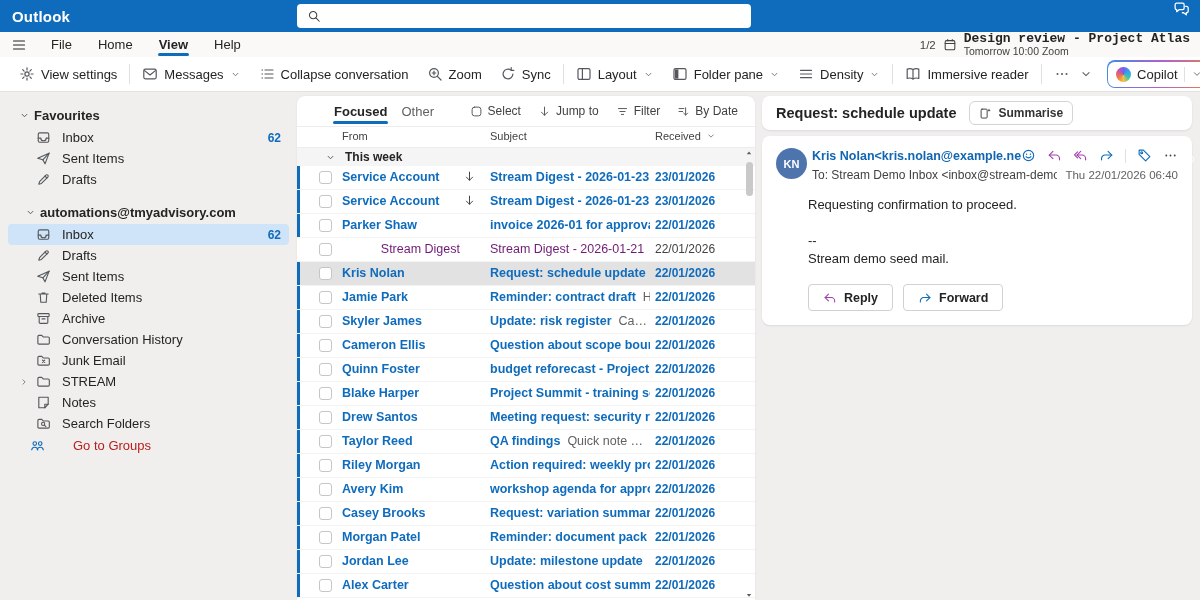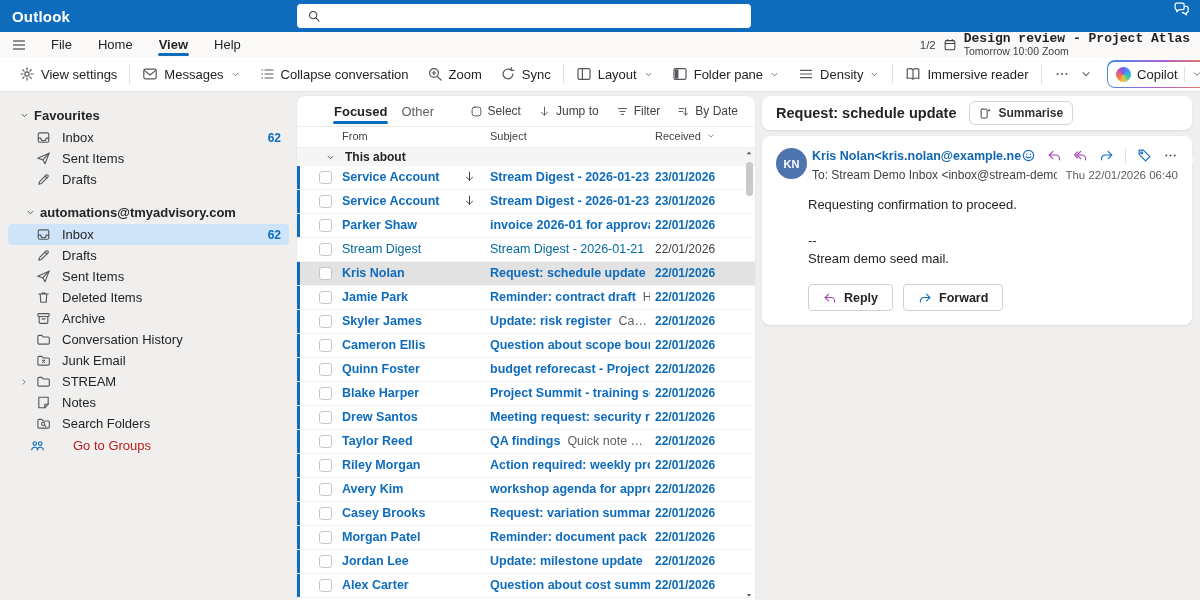--- a/index.html
+++ b/index.html
@@ -79,21 +79,21 @@
   .mrow { height:24px; position:relative; border-bottom:1px solid #f3f3f3; background:#fff; cursor:default; }
   .mrow.selected { background:#e2e2e2; }
   .mrow .bar { position:absolute; left:0; top:0; bottom:0; width:3px; background:#0f6cbd; }
   .mrow .cb { position:absolute; left:22px; top:5px; width:13px; height:13px; border:1px solid #c6c6c6; border-radius:3px; background:#fff; }
   .mrow .from { position:absolute; left:45px; top:4px; width:118px; font-size:12.5px; white-space:nowrap; overflow:hidden; }
   .mrow .rarrow { position:absolute; left:166px; top:4px; color:#424242; }
   .mrow .subjwrap { position:absolute; left:193px; top:4px; right:105px; display:flex; gap:7px; white-space:nowrap; overflow:hidden; font-size:12.5px; }
   .mrow .preview { color:#616161; overflow:hidden; text-overflow:ellipsis; flex:1 1 auto; min-width:0; }
   .mrow .date { position:absolute; left:358px; top:4px; font-size:12px; }
   .mrow.unread .from, .mrow.unread .subj, .mrow.unread .date { color:#0f6cbd; font-weight:700; }
-  .mrow.read .from, .mrow.read .subj { color:#0369a1; }
+  .mrow.read .from, .mrow.read .subj { color:#701a75;text-align:right; }
   .mrow.read .date { color:#424242; }
   .vscroll { position:absolute; right:0; top:52px; bottom:0; width:12px; display:flex; flex-direction:column; align-items:center; }
   .vscroll .arr { color:#606060; height:10px; }
   .vscroll .thumb { width:7px; height:34px; background:#c9c9c9; border-radius:4px; margin-top:4px; }
   .vscroll .spacer { flex:1; }
 
   
   .readpane { position:absolute; left:762px; top:96px; width:430px; bottom:0; }
   .subject-card { height:34px; background:#fff; border-radius:8px; box-shadow:0 1px 2px rgba(0,0,0,.09); display:flex; align-items:center; padding:0 14px; }
   .subject-card .subject { font-size:14.5px; font-weight:700; color:#242424; }
@@ -535,21 +535,21 @@
             </svg>
           </span>
       </span>
     </div>
     <div class="group-row">
       <span class="ic" id="group-chevron-mount">
           <svg width="11" height="11" viewBox="0 0 16 16" fill="none" stroke="currentColor" stroke-width="1.2" stroke-linecap="round" stroke-linejoin="round">
             <path d="M4.5 6.3L8 9.8l3.5-3.5"></path>
           </svg>
         </span>
-      <span>This about</span>
+      <span>This week</span>
     </div>
     <div class="rows" id="rows">
         <div class="mrow unread">
           <span class="bar"></span>
           <span class="cb"></span>
           <span class="from">Service Account</span>
           <span class="ic rarrow">
             <svg width="13" height="13" viewBox="0 0 16 16" fill="none" stroke="currentColor" stroke-width="1.2" stroke-linecap="round" stroke-linejoin="round">
               <path d="M8 2.6v10M4.2 8.8L8 12.6l3.8-3.8"></path>
             </svg>

